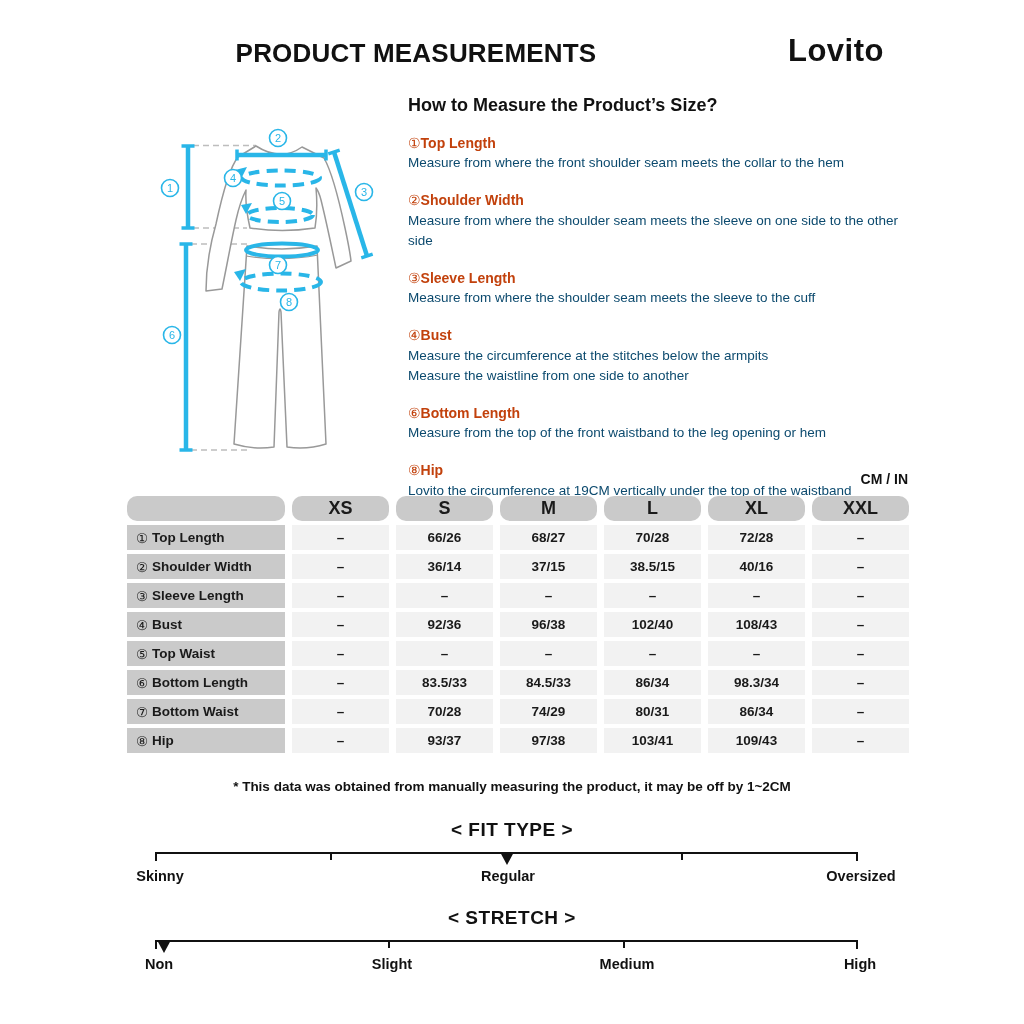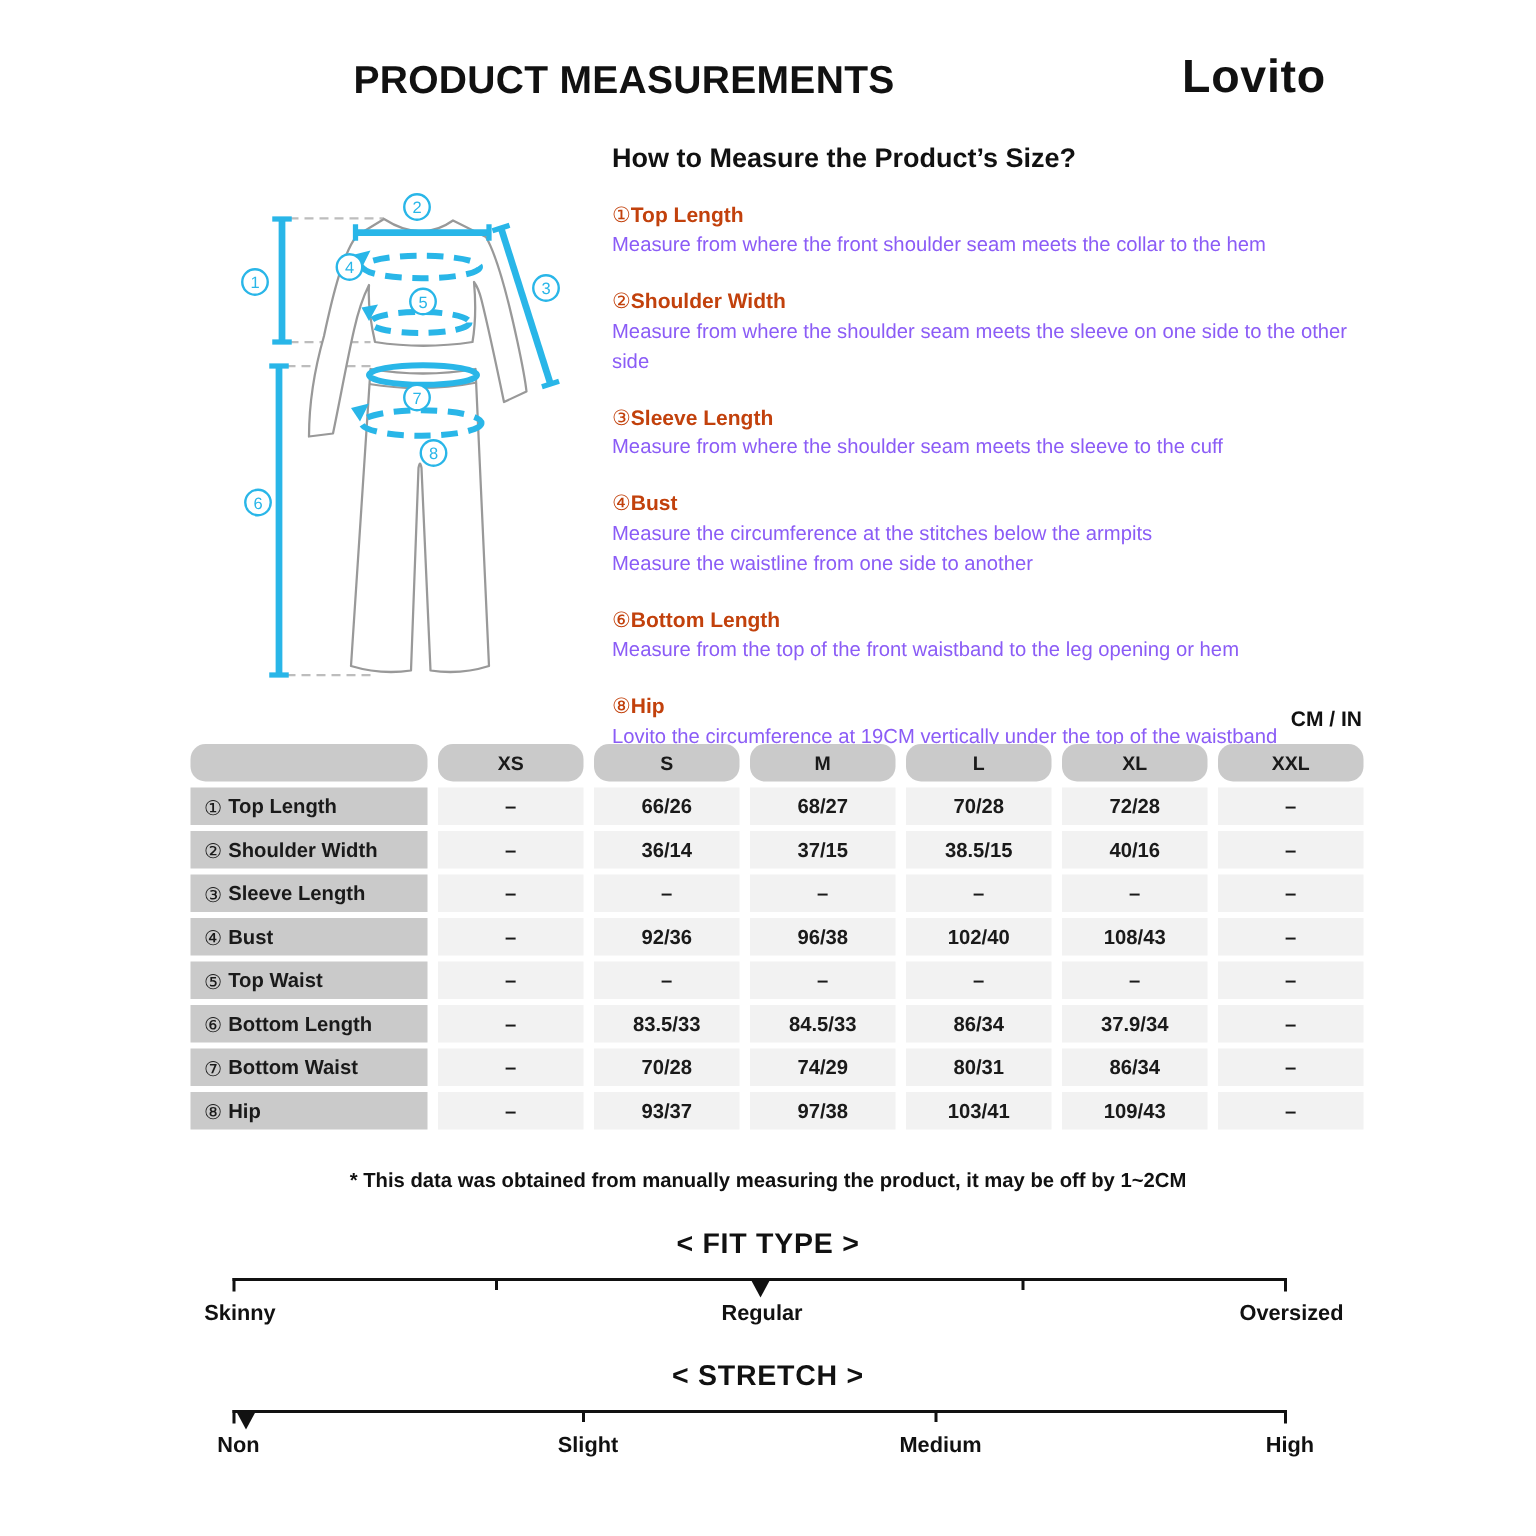--- a/index.html
+++ b/index.html
@@ -13,31 +13,31 @@
   .brand { position:absolute; top:33px; left:788px; font-size:31px; font-weight:bold; letter-spacing:0.5px; }
 
   
   .diagram { position:absolute; left:140px; top:118px; }
 
   
   .howto { position:absolute; left:408px; top:95px; width:502px; }
   .howto-title { font-size:18px; font-weight:bold; margin-bottom:10px; }
   .instr-label { font-size:14px; font-weight:bold; line-height:20.2px; color:#c2410c;margin-top:17px; }
   .instr-label .num { font-weight:normal; }
-  .instr-desc { font-size:13.5px; color:#8b5cf6; line-height:20.2px; }
+  .instr-desc { font-size:13.5px; color:#0c4a6e; line-height:20.2px; }
   .unit { position:absolute; top:471px; left:608px; width:300px; text-align:right;
           font-weight:bold; font-size:14px; }
 
   
   .size-table { position:absolute; left:127px; top:496px; width:782px;
     display:grid; grid-template-columns:158px repeat(6, 1fr);
     column-gap:7px; row-gap:4px; grid-auto-rows:25px; }
   .cell { display:flex; align-items:center; justify-content:center;
           font-weight:bold; font-size:13.5px; color:#1a1a1a; }
-  .cell.head  { background:#cacaca; font-size:13px;border-radius:10px; }
+  .cell.head  { background:#cacaca; font-size:18px;border-radius:10px; }
   .cell.rowlabel { background:#cacaca; justify-content:flex-start; padding-left:9px; }
   .cell.rowlabel .num { font-weight:normal; margin-right:4px; }
   .cell.data  { background:#f2f2f2; }
 
   
   .note { position:absolute; top:779px; left:0; width:1024px; text-align:center;
           font-weight:bold; font-size:13.5px; }
 
   
   .slider-title { position:absolute; left:0; width:1024px; text-align:center;
@@ -242,21 +242,21 @@
     <div class="cell data">–</div>
 
     <div class="cell rowlabel">
         <span class="num">⑥</span>
         <span>Bottom Length</span>
       </div>
     <div class="cell data">–</div>
     <div class="cell data">83.5/33</div>
     <div class="cell data">84.5/33</div>
     <div class="cell data">86/34</div>
-    <div class="cell data">37.9/34</div>
+    <div class="cell data">98.3/34</div>
     <div class="cell data">–</div>
 
     <div class="cell rowlabel">
         <span class="num">⑦</span>
         <span>Bottom Waist</span>
       </div>
     <div class="cell data">–</div>
     <div class="cell data">70/28</div>
     <div class="cell data">74/29</div>
     <div class="cell data">80/31</div>

